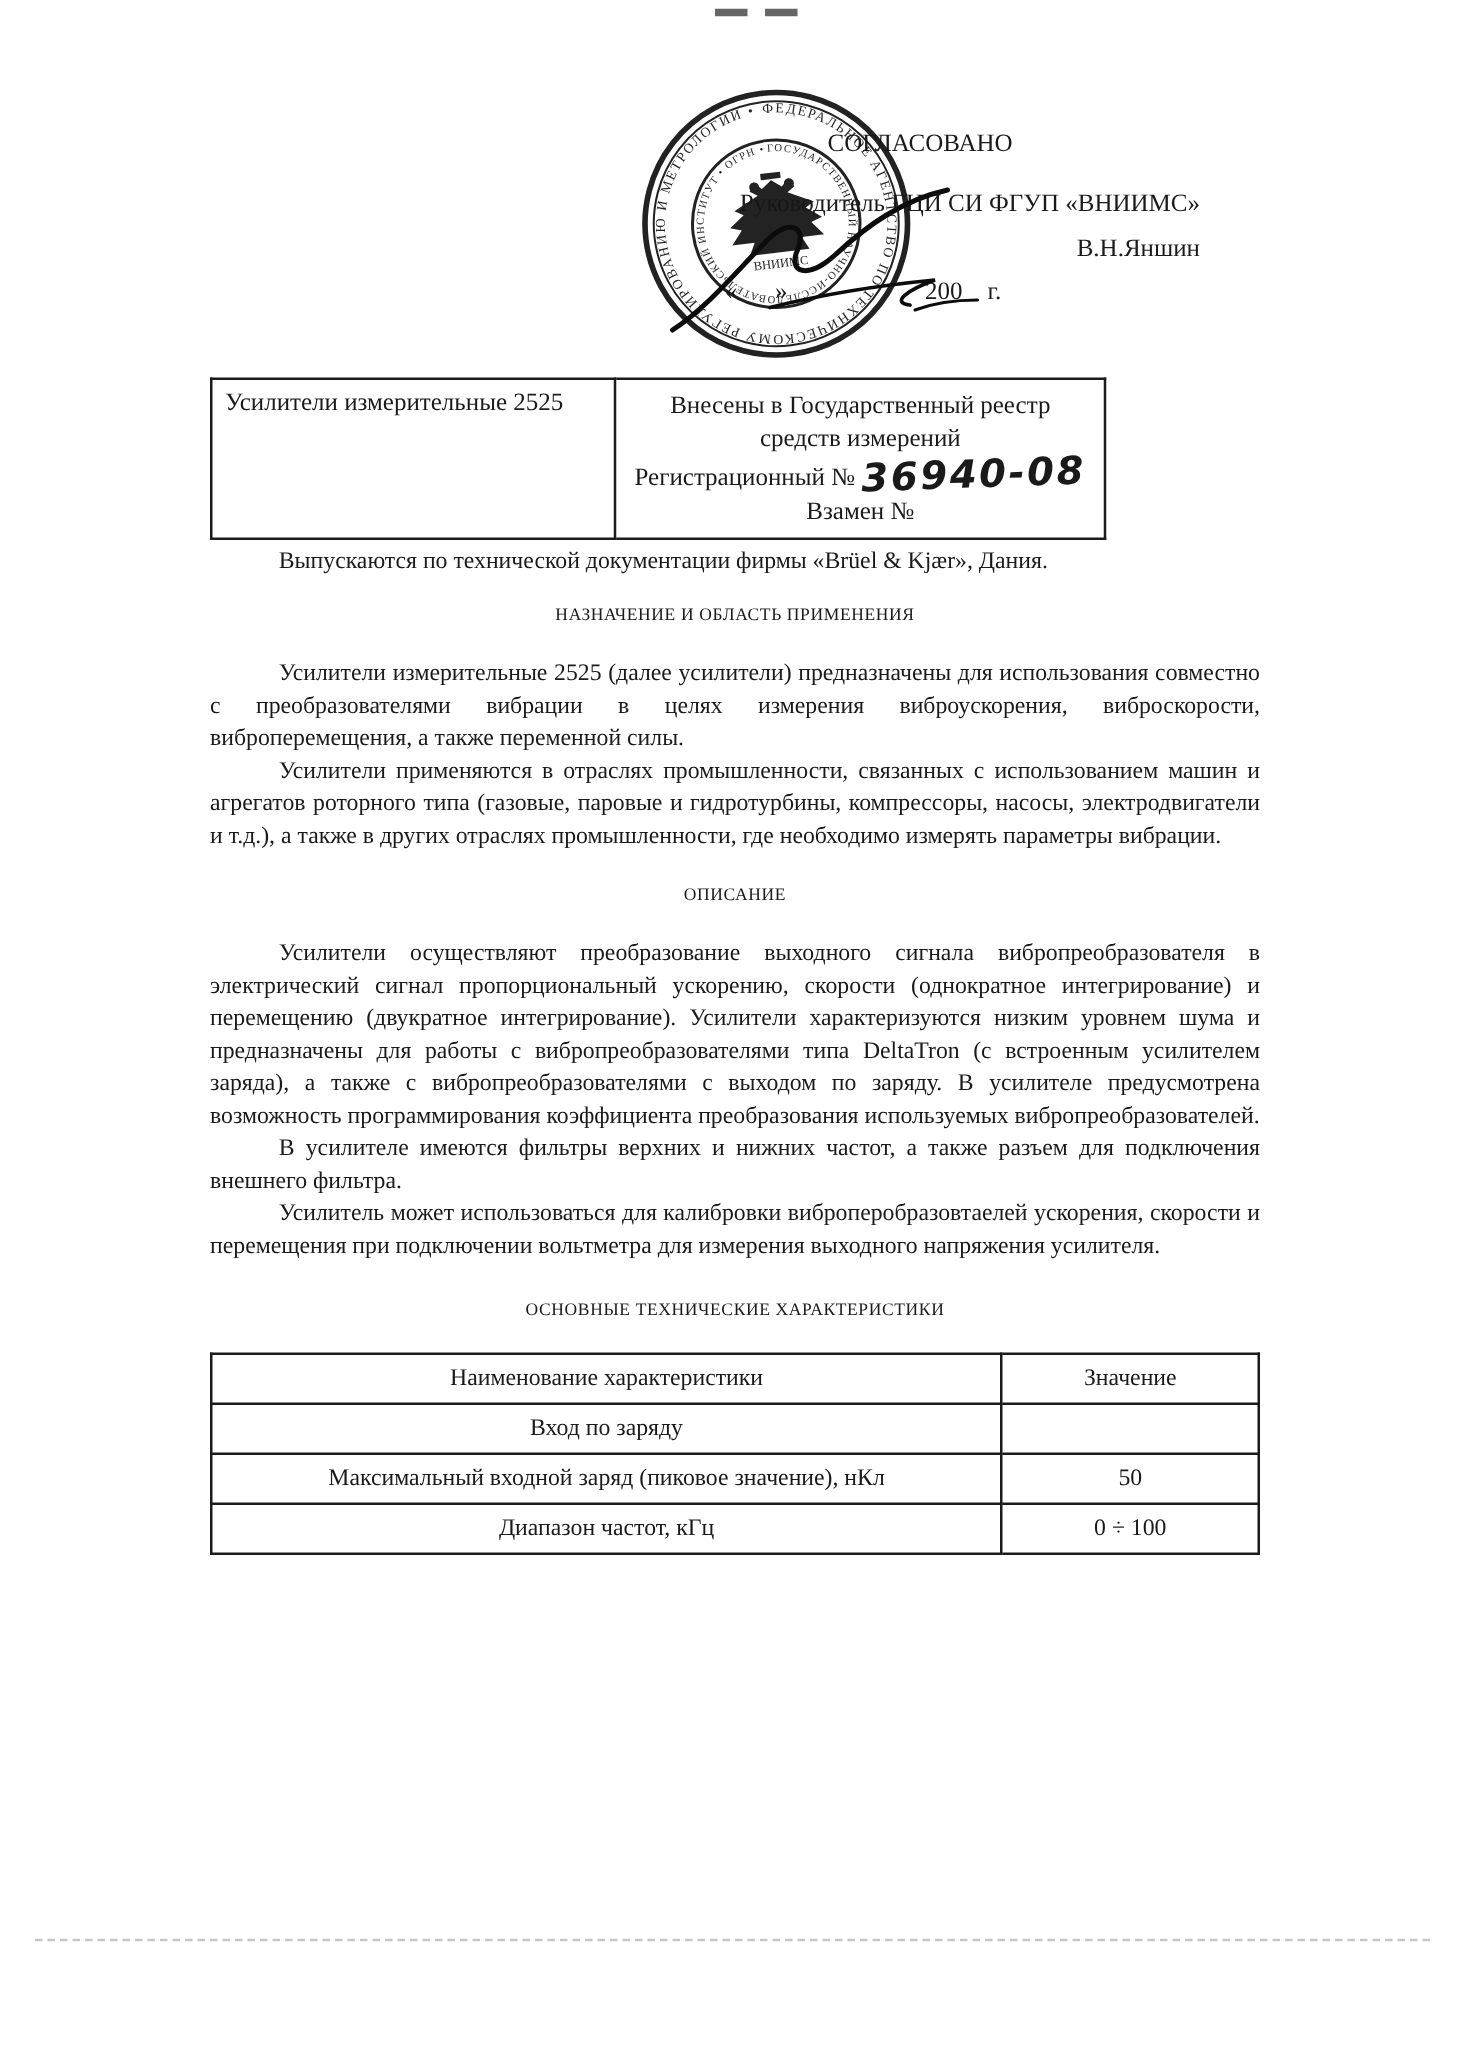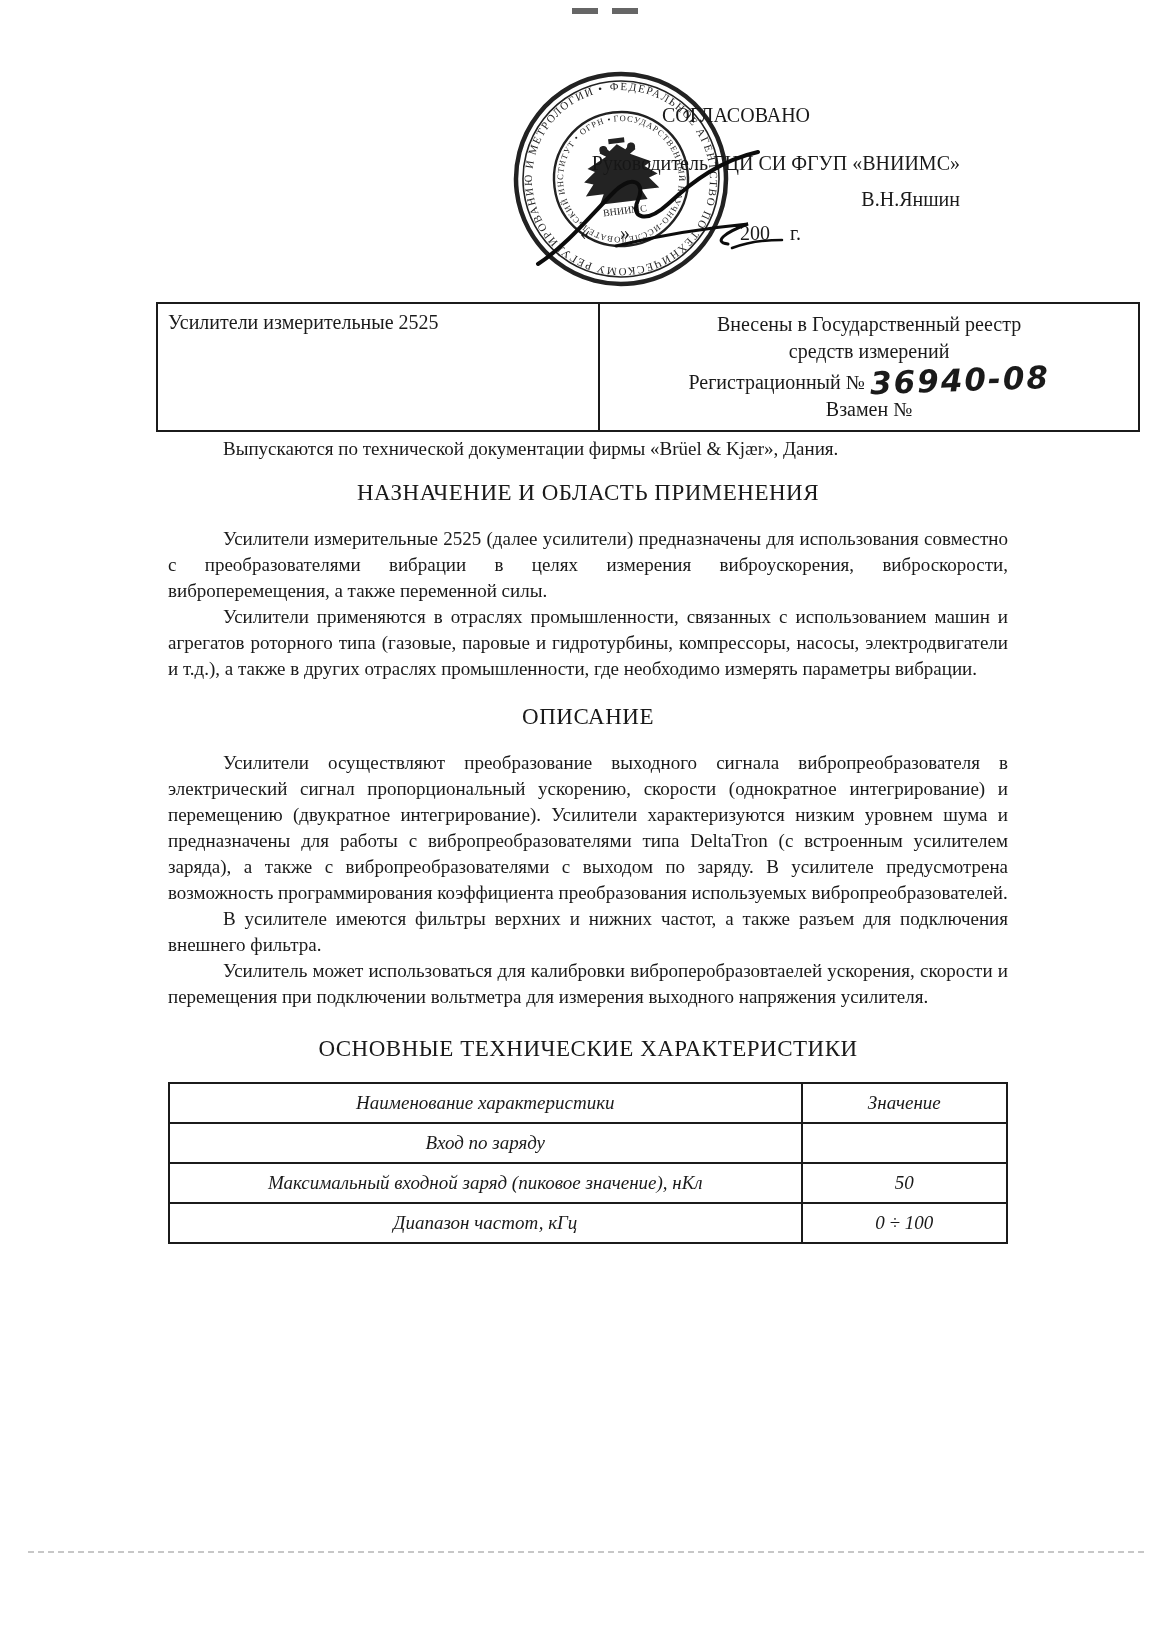--- a/index.html
+++ b/index.html
@@ -24,45 +24,45 @@
   .l-org{left:0;top:48px;width:440px;text-align:right;}
   .l-signer{left:0;top:84px;width:440px;text-align:right;}
   .l-date{left:60px;top:118px;}
 
   
   .stamp{position:absolute;left:510px;top:68px;width:222px;height:222px;opacity:.94;transform:rotate(-7deg);}
   .signature{position:absolute;left:496px;top:96px;width:360px;height:190px;pointer-events:none;}
 
   
   table{border-collapse:collapse;}
-  .reg-table{position:absolute;left:156px;top:302px;width:984px;font-size:20px;}
+  .reg-table{position:absolute;left:168px;top:302px;width:717px;font-size:20px;}
   .reg-table td{border:2px solid #1b1b1b;vertical-align:top;padding:7px 10px;}
   .reg-table .c-left{width:376px;}
   .reg-table .c-right{width:464px;line-height:27px;text-align:center;}
   .reg-number{
     font-family:"DejaVu Sans", sans-serif;
     font-size:31px;font-weight:700;font-style:italic;
     letter-spacing:2px;display:inline-block;
     transform:rotate(-2deg) translateY(2px);
   }
 
   
   .content{position:absolute;left:168px;top:436px;width:840px;font-size:19px;line-height:26px;}
   .content p{margin:0;text-align:justify;text-indent:55px;}
   .content .no-indent{text-indent:55px;text-align:left;margin-bottom:18px;}
   .content h2{
-    font-size:23px;font-weight:400;text-align:center;
+    font-size:14px;font-weight:400;text-align:center;
     margin:16px 0 20px 0;letter-spacing:.5px;
   }
   .content h2.desc{margin-top:22px;}
   .content h2.specs{margin-top:26px;margin-bottom:20px;}
 
   
   .spec-table{width:840px;font-size:19px;}
-  .spec-table th,.spec-table td{border:2px solid #1b1b1b;padding:6px 10px;font-style:italic;}
+  .spec-table th,.spec-table td{border:2px solid #1b1b1b;padding:6px 10px;}
   .spec-table th{font-weight:400;text-align:center;}
   .spec-table .col-name{width:648px;text-align:center;}
   .spec-table .col-value{width:192px;text-align:center;}
   .spec-table th.col-name{text-align:center;}
 </style>
 </head>
 <body>
 
 <div class="page">
 

